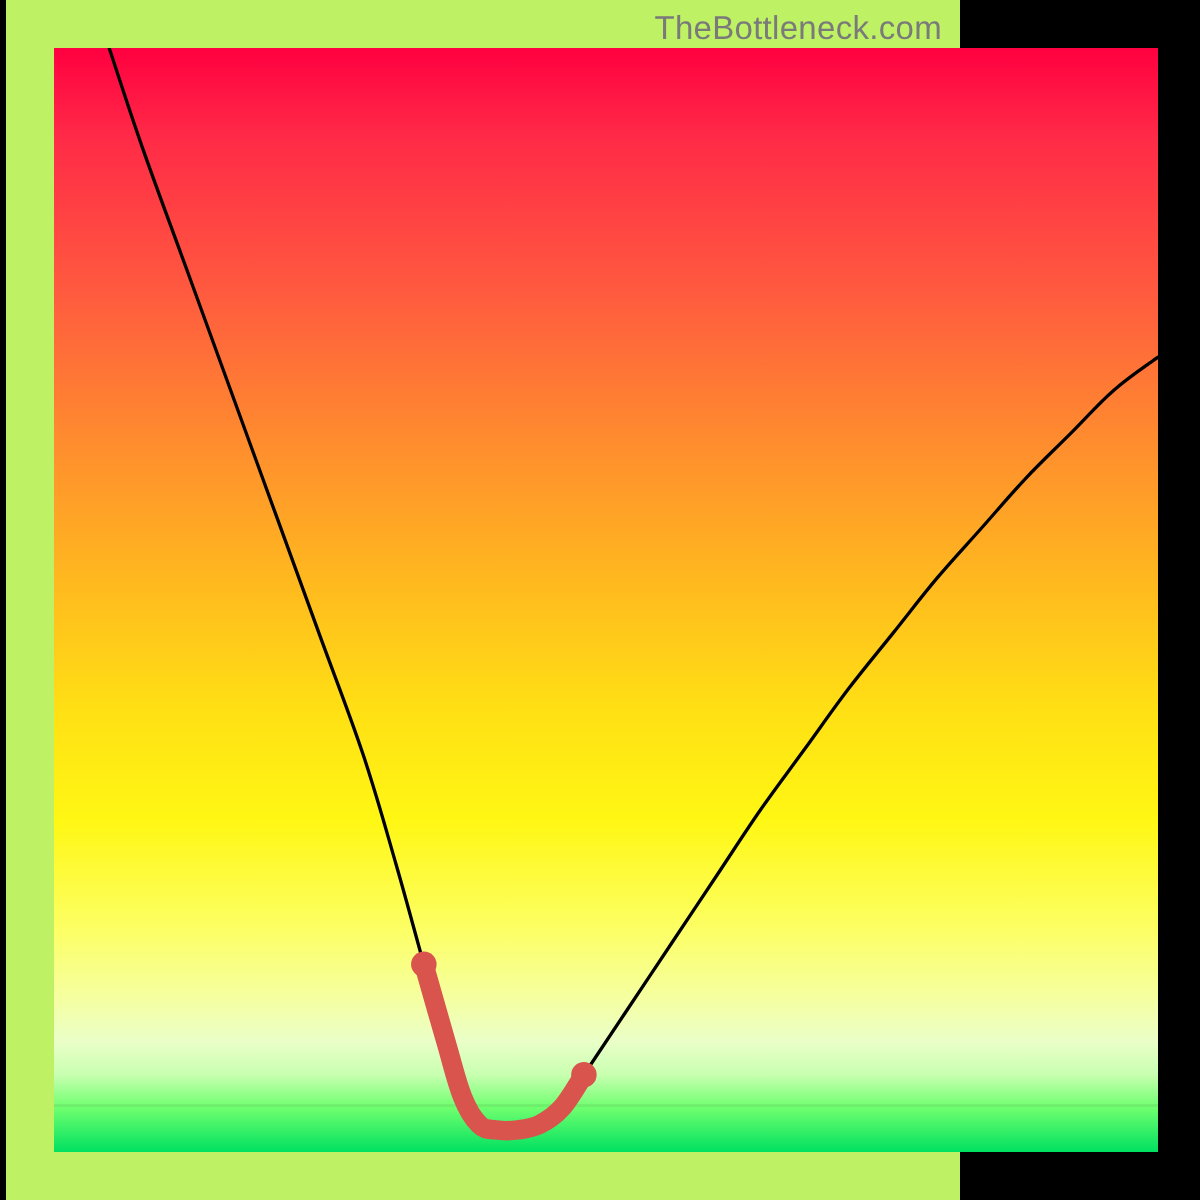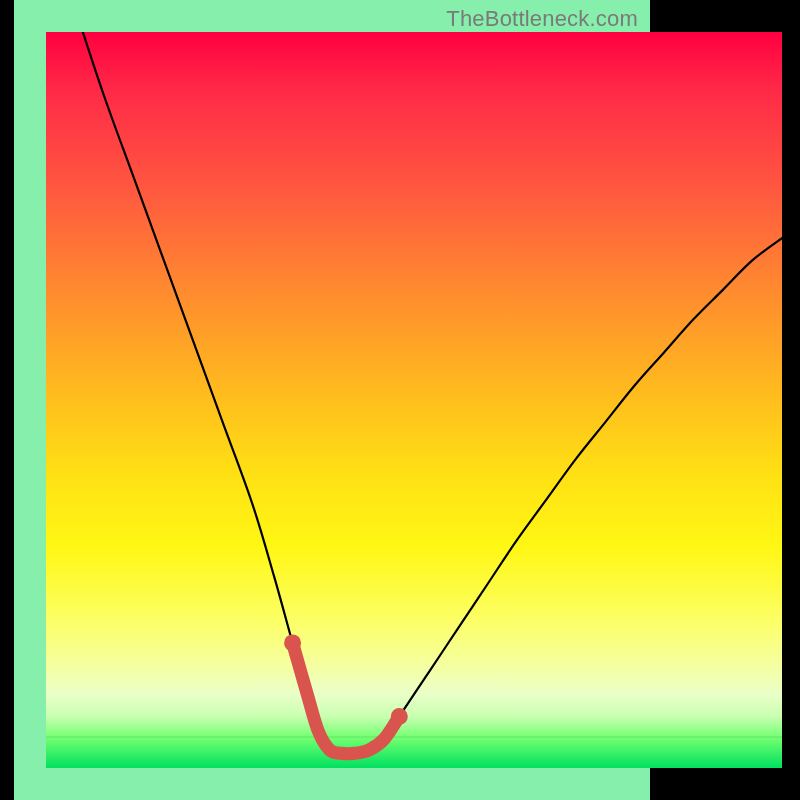--- a/index.html
+++ b/index.html
@@ -7,24 +7,24 @@
     padding: 0;
     width: 800px;
     height: 800px;
     background: #000;
     overflow: hidden;
     font-family: Arial, Helvetica, sans-serif;
   }
   .frame {
     position: absolute;
     top: 0;
-    left: 14px;
+    left: 4px;
     width: 636px;
     height: 800px;
-    background: #86efac;
+    background: #bef264;
   }
   .plot-area {
     position: absolute;
     top: 32px;
     left: 32px;
     width: 736px;
     height: 736px;
     overflow: hidden;
   }
   

